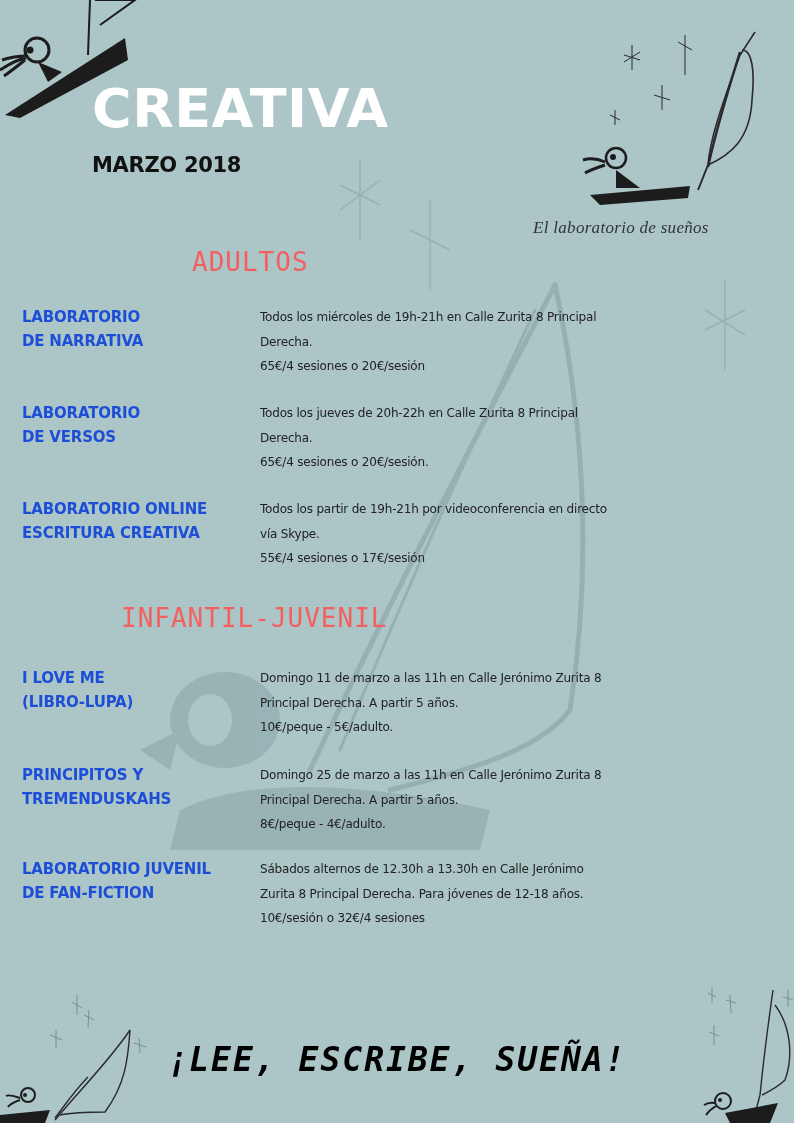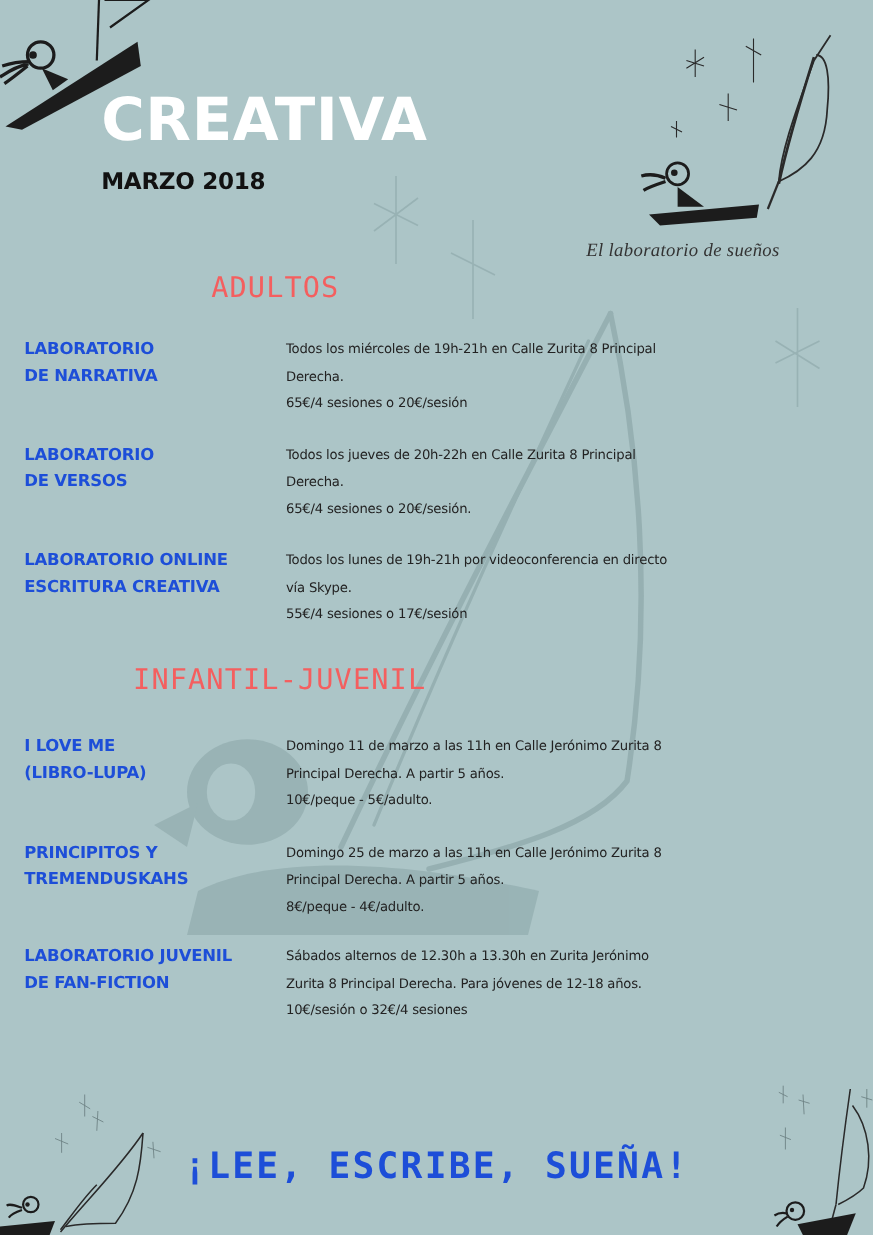--- a/index.html
+++ b/index.html
@@ -47,21 +47,22 @@
     position: absolute; left: 260px; top: 0; width: 520px;
     font-family: "DejaVu Sans", sans-serif;
     font-size: 12px; line-height: 24.5px; color: #222222;
     letter-spacing: -0.2px;
   }
   .row-desc span { display: block; white-space: nowrap; }
   .footer {
     position: absolute; left: 0; width: 794px; top: 1040px; text-align: center;
     font-family: "DejaVu Sans Mono", monospace;
     font-weight: bold; font-size: 33px; letter-spacing: 2px;
-    color: #1d4ed8;
+    color: #000000;
+    font-style: italic;
   }
 </style>
 </head>
 <body>
 
 <div class="page">
 
   <svg class="deco" style="left:140px; top:250px;" width="500" height="600" viewBox="0 0 500 600">
     <g fill="none" stroke="#93adaf" stroke-width="5" stroke-linecap="round" opacity="0.85">
       <path d="M415 35 C 340 180, 260 330, 170 520"></path>
@@ -144,21 +145,21 @@
       <span>65€/4 sesiones o 20€/sesión.</span>
     </div>
   </div>
 
   <div class="row" style="top:497px;">
     <div class="row-name">
       <div>LABORATORIO ONLINE</div>
       <div>ESCRITURA CREATIVA</div>
     </div>
     <div class="row-desc">
-      <span>Todos los lunes de 19h-21h por videoconferencia en directo</span>
+      <span>Todos los partir de 19h-21h por videoconferencia en directo</span>
       <span>vía Skype.</span>
       <span>55€/4 sesiones o 17€/sesión</span>
     </div>
   </div>
 
   <div class="section-heading" style="left:121px; top:605px;">INFANTIL-JUVENIL</div>
 
   <div class="row" style="top:666px;">
     <div class="row-name">
       <div>I LOVE ME</div>
@@ -182,21 +183,21 @@
       <span>8€/peque - 4€/adulto.</span>
     </div>
   </div>
 
   <div class="row" style="top:857px;">
     <div class="row-name">
       <div>LABORATORIO JUVENIL</div>
       <div>DE FAN-FICTION</div>
     </div>
     <div class="row-desc">
-      <span>Sábados alternos de 12.30h a 13.30h en Zurita Jerónimo</span>
+      <span>Sábados alternos de 12.30h a 13.30h en Calle Jerónimo</span>
       <span>Zurita 8 Principal Derecha. Para jóvenes de 12-18 años.</span>
       <span>10€/sesión o 32€/4 sesiones</span>
     </div>
   </div>
 
   <svg class="deco" style="left:0; top:990px;" width="160" height="133" viewBox="0 0 160 133">
     <g stroke="#2a2a2a" fill="none" stroke-width="1.4">
       <path d="M130 40 C 110 70, 80 100, 55 130"></path>
       <path d="M130 40 C 128 70, 125 95, 105 122 C 90 122, 75 122, 60 125"></path>
       <path d="M88 87 C 75 100, 65 115, 55 128"></path>

